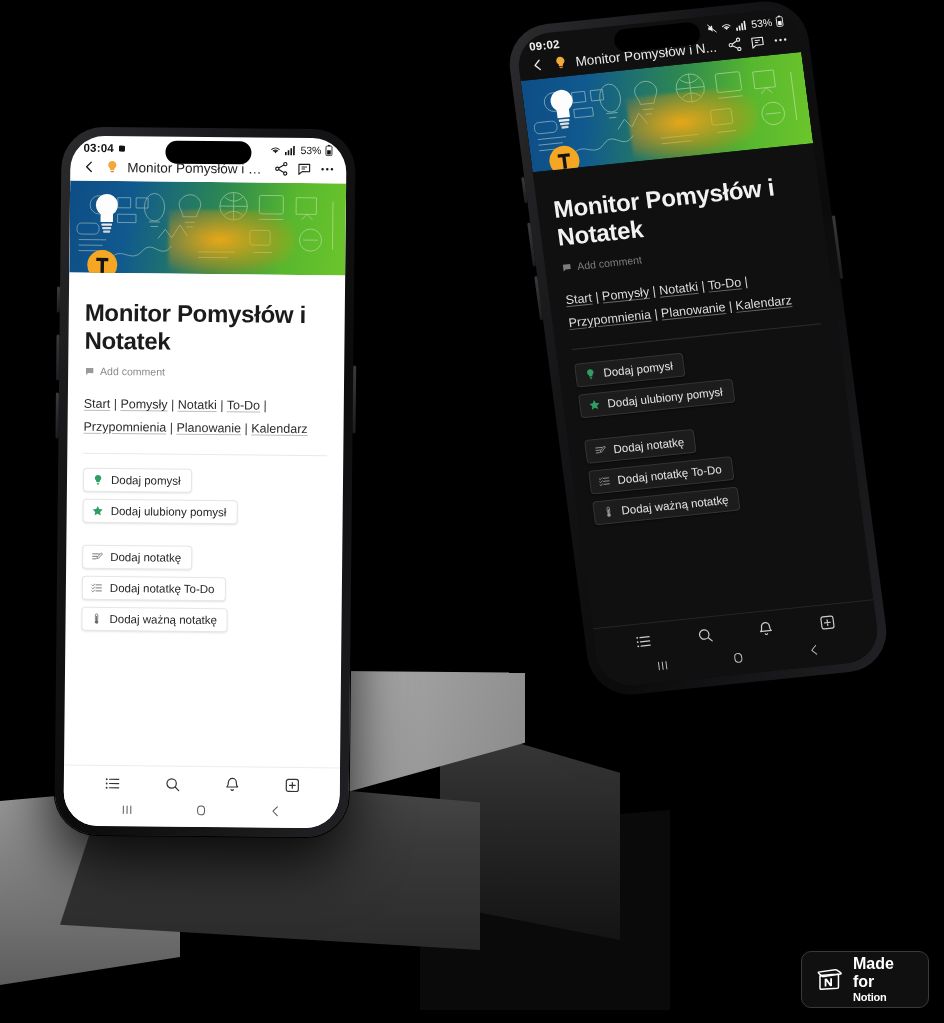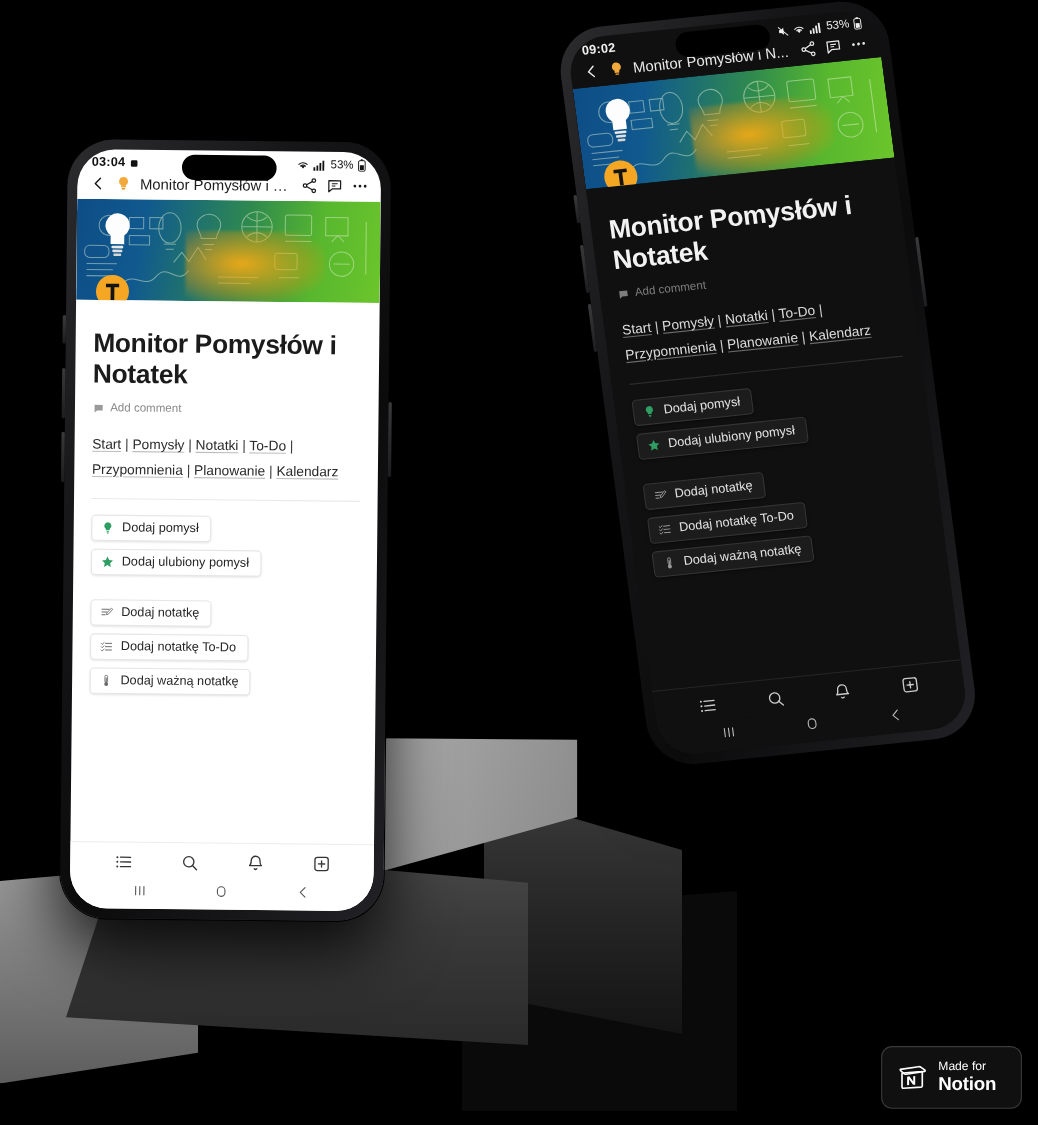--- a/index.html
+++ b/index.html
@@ -131,22 +131,22 @@
   .t-dark .navbar { border-top:1px solid #262626; background:#101010; }
   .t-dark .sysnav { background:#101010; }
   .t-dark .ptitle { color:#f2f2f2; }
 
   
   #notion-badge { position:absolute; left:801px; top:951px; width:128px; height:57px;
     background:#101010; border:1px solid #3a3a3a; border-radius:10px;
     display:flex; align-items:center; gap:9px; padding:0 12px; z-index:20; }
   .nb-logo { width:30px; height:30px; flex:none; }
   .nb-txt { line-height:1.12; color:#fff; }
-  .nb-made { font-size:11px; font-weight:400; display:block; }
-  .nb-notion { font-size:17px; font-weight:700; display:block; letter-spacing:-.2px; }
+  .nb-made { font-size:16px; font-weight:700; display:block; }
+  .nb-notion { font-size:11px; font-weight:700; display:block; letter-spacing:-.2px; }
 </style>
 </head>
 <body>
 
 <div class="stage">
 
   <div class="pedestal-wrap">
     <div class="ped-shadow"></div>
     <div class="ped-left"></div>
     <div class="ped-dark-block"></div>

